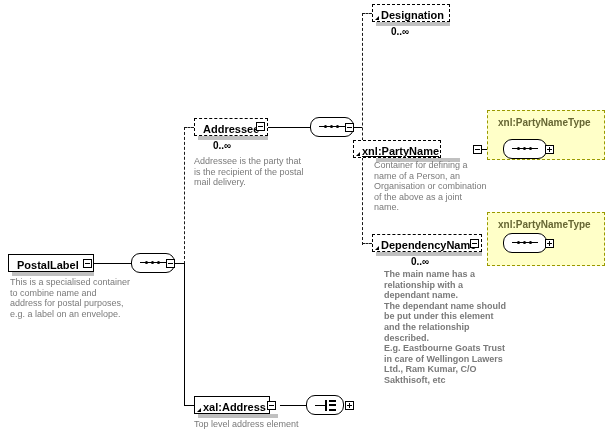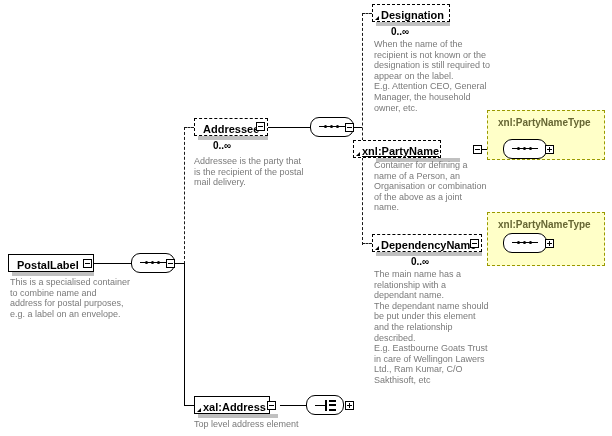--- a/index.html
+++ b/index.html
@@ -278,27 +278,20 @@
     <span class="dot d3"></span>
   </div>
   <div class="expander" style="left:345px; top:123px;"></div>
 
   <div class="shadow" style="left:376px; top:22px; width:74px; height:4px;"></div>
   <div class="node optional" style="left:372px; top:4px; width:78px;">
     <span class="ref-arrow"></span>
     <span class="node-label">Designation</span>
   </div>
   <div class="cardinality" style="left:391px; top:26px;">0..∞</div>
-  <div class="doc" style="left:374px; top:39px; width:140px;">When the name of the
-recipient is not known or the
-designation is still required to
-appear on the label.
-E.g. Attention CEO, General
-Manager, the household
-owner, etc.</div>
 
   <div class="shadow" style="left:376px; top:158px; width:84px; height:4px;"></div>
   <div class="node optional" style="left:353px; top:140px; width:88px;text-decoration:underline;">
     <span class="ref-arrow"></span>
     <span class="node-label">xnl:PartyName</span>
   </div>
   <div class="expander" style="left:473px; top:145px;"></div>
   <div class="doc" style="left:374px; top:160px; width:132px;">Container for defining a
 name of a Person, an
 Organisation or combination
@@ -313,21 +306,21 @@
   </div>
   <div class="expander plus" style="left:545px; top:145px;"></div>
 
   <div class="shadow" style="left:376px; top:252px; width:106px; height:4px;"></div>
   <div class="node optional" style="left:372px; top:234px; width:110px;">
     <span class="ref-arrow"></span>
     <span class="node-label">DependencyName</span>
   </div>
   <div class="expander" style="left:470px; top:239px;"></div>
   <div class="cardinality" style="left:411px; top:256px;">0..∞</div>
-  <div class="doc" style="left:374px; top:269px; width:140px;">The main name has a
+  <div class="doc" style="left:384px; top:269px; width:140px;font-weight:bold;">The main name has a
 relationship with a
 dependant name.
 The dependant name should
 be put under this element
 and the relationship
 described.
 E.g. Eastbourne Goats Trust
 in care of Wellingon Lawers
 Ltd., Ram Kumar, C/O
 Sakthisoft, etc</div>

